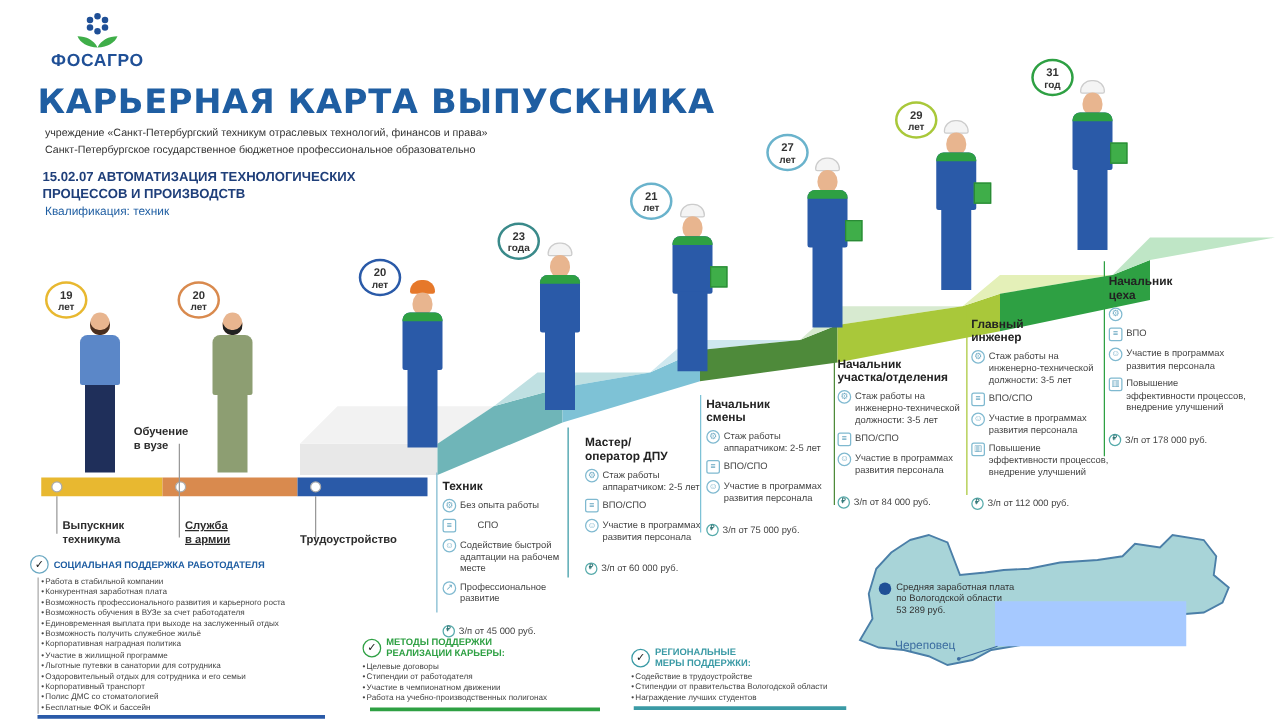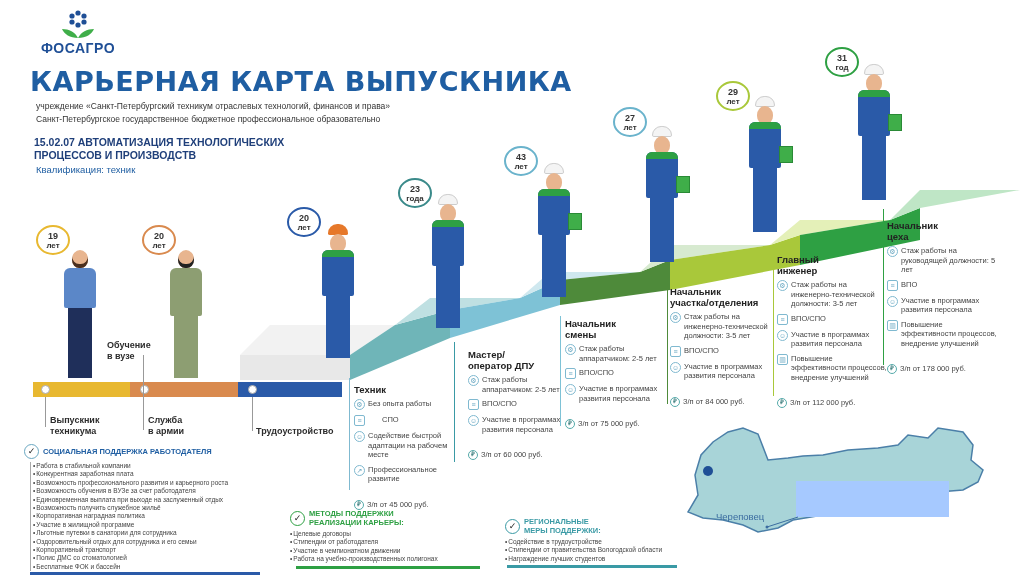--- a/index.html
+++ b/index.html
@@ -115,36 +115,36 @@
 <div class="abs bar" style="left:238px;width:104px;background:#2a5aa8;">
   <div class="bar-dot" style="left:10px;"></div>
 </div>
 
 <div class="abs vline" style="left:45px;top:397px;height:30px;"></div>
 <div class="abs tl-label" style="left:50px;top:415px;">
   <div>Выпускник</div>
   <div>техникума</div>
 </div>
 <div class="abs vline" style="left:143px;top:355px;height:75px;"></div>
-<div class="abs tl-label" style="left:148px;top:415px;">
+<div class="abs tl-label" style="left:148px;top:415px;text-decoration:underline;">
   <div>Служба</div>
   <div>в армии</div>
 </div>
 <div class="abs tl-label" style="left:107px;top:340px;">
   <div>Обучение</div>
   <div>в вузе</div>
 </div>
 <div class="abs vline" style="left:252px;top:397px;height:34px;"></div>
-<div class="abs tl-label" style="left:256px;top:426px;">Трудоустройство</div>
+<div class="abs tl-label" style="left:240px;top:426px;">Трудоустройство</div>
 
 <div class="abs bubble" style="left:36px;top:225px;border-color:#e8b830;"><span class="num">19</span><span>лет</span></div>
 <div class="abs bubble" style="left:142px;top:225px;border-color:#d98a4e;"><span class="num">20</span><span>лет</span></div>
 <div class="abs bubble" style="left:287px;top:207px;border-color:#2a5aa8;"><span class="num">20</span><span>лет</span></div>
 <div class="abs bubble" style="left:398px;top:178px;border-color:#3a8a8a;"><span class="num">23</span><span>года</span></div>
-<div class="abs bubble" style="left:504px;top:146px;border-color:#6ab3cc;"><span class="num">43</span><span>лет</span></div>
+<div class="abs bubble" style="left:504px;top:146px;border-color:#6ab3cc;"><span class="num">21</span><span>лет</span></div>
 <div class="abs bubble" style="left:613px;top:107px;border-color:#6ab3cc;"><span class="num">27</span><span>лет</span></div>
 <div class="abs bubble" style="left:716px;top:81px;border-color:#a9c83a;"><span class="num">29</span><span>лет</span></div>
 <div class="abs bubble" style="left:825px;top:47px;border-color:#2ea043;"><span class="num">31</span><span>год</span></div>
 
 <div class="abs person" style="left:60px;top:250px;height:130px;">
   <div class="p-head" style="background:#e8b58f;box-shadow:0 -4px 0 #4a2f1f inset;"></div>
   <div class="p-torso" style="background:#5b87c8;height:40px;"></div>
   <div class="p-legs" style="top:58px;height:70px;background:#1f2f5a;"></div>
 </div>
 <div class="abs person" style="left:166px;top:250px;height:130px;">
@@ -326,21 +326,20 @@
 </div>
 
 <div class="abs card-line" style="left:883px;top:209px;height:156px;background:#2ea043;"></div>
 <div class="abs card" style="left:887px;top:220px;width:110px;">
   <div class="card-title">
       <div>Начальник</div>
       <div>цеха</div>
     </div>
   <div class="card-row">
       <span class="ic round">⚙</span>
-      <span>Стаж работы на руководящей должности: 5 лет</span>
     </div>
   <div class="card-row">
       <span class="ic">≡</span>
       <span>ВПО</span>
     </div>
   <div class="card-row">
       <span class="ic round">☺</span>
       <span>Участие в программах развития персонала</span>
     </div>
   <div class="card-row">
@@ -407,19 +406,24 @@
     <li>Награждение лучших студентов</li>
   </ul>
   <div class="uline" style="width:170px;margin-left:2px;background:#3a9aa5;margin-top:2px;"></div>
 </div>
 
 <svg class="abs" style="left:683px;top:420px;" width="330" height="125" viewBox="0 0 330 125">
   <path d="M45 12 L60 8 L75 14 L85 40 L105 38 L120 36 L140 35 L165 30 L195 28 L215 25 L225 15 L245 18 L255 8 L280 12 L290 25 L288 40 L300 50 L295 62 L280 70 L255 72 L240 80 L225 78 L195 85 L170 92 L140 95 L110 100 L95 108 L75 112 L60 105 L40 100 L20 98 L5 92 L15 75 L12 55 L18 35 L30 22 Z" fill="#a8d4d8" stroke="#4b7fa8" stroke-width="1.5"></path>
 </svg>
 <div class="abs" style="left:703px;top:465px;display:flex;gap:4px;">
   <div style="width:10px;height:10px;border-radius:50%;background:#1f4f96;margin-top:1px;"></div>
+  <div style="font-size:7.5px;line-height:9px;color:#333;">
+    <div>Средняя заработная плата</div>
+    <div>по Вологодской области</div>
+    <div>53 289 руб.</div>
+  </div>
 </div>
 <div class="abs map-rect" style="left:796px;top:481px;width:153px;height:36px;"></div>
 <div class="abs" style="left:716px;top:511px;font-size:9.5px;color:#3b6ca0;">Череповец</div>
 <svg class="abs" style="left:765px;top:515px;" width="35" height="14">
   <line x1="2" y1="12" x2="33" y2="2" stroke="#3b6ca0" stroke-width="1"></line>
   <circle cx="2" cy="12" r="1.5" fill="#3b6ca0"></circle>
 </svg>
 
 </body></html>

